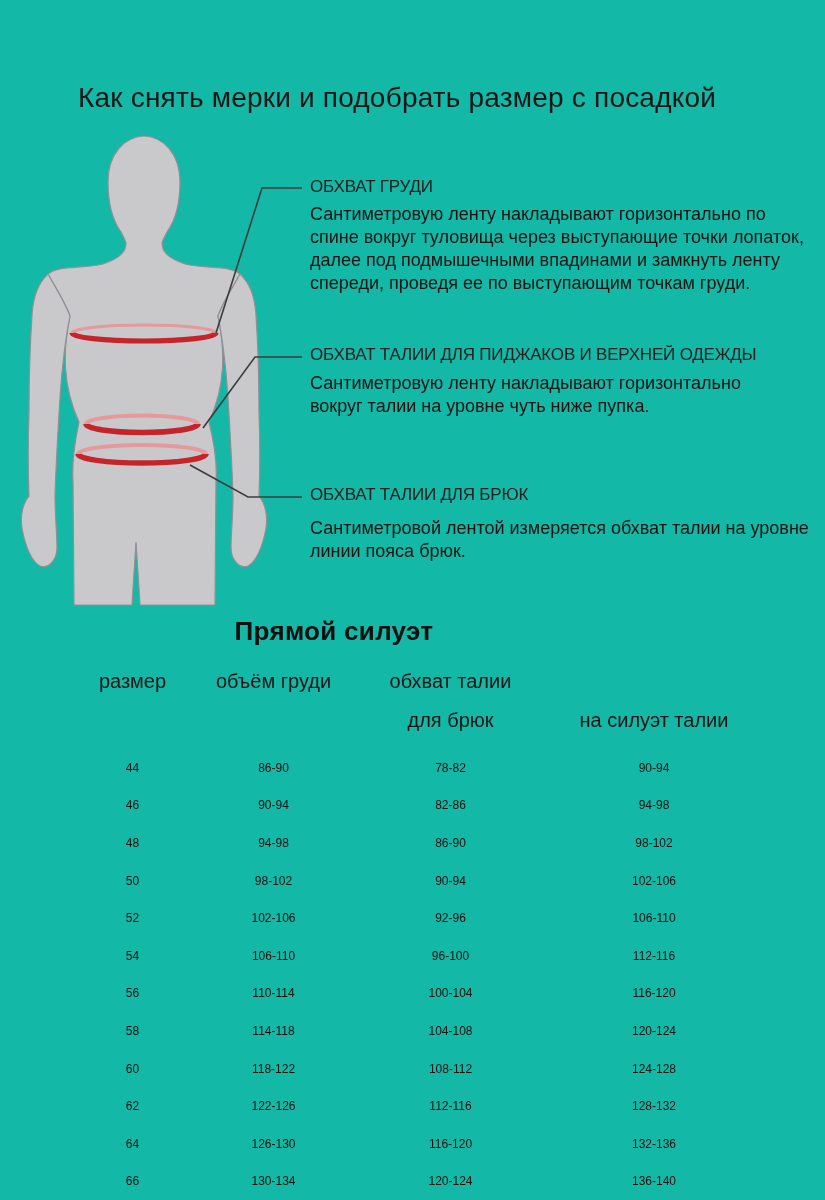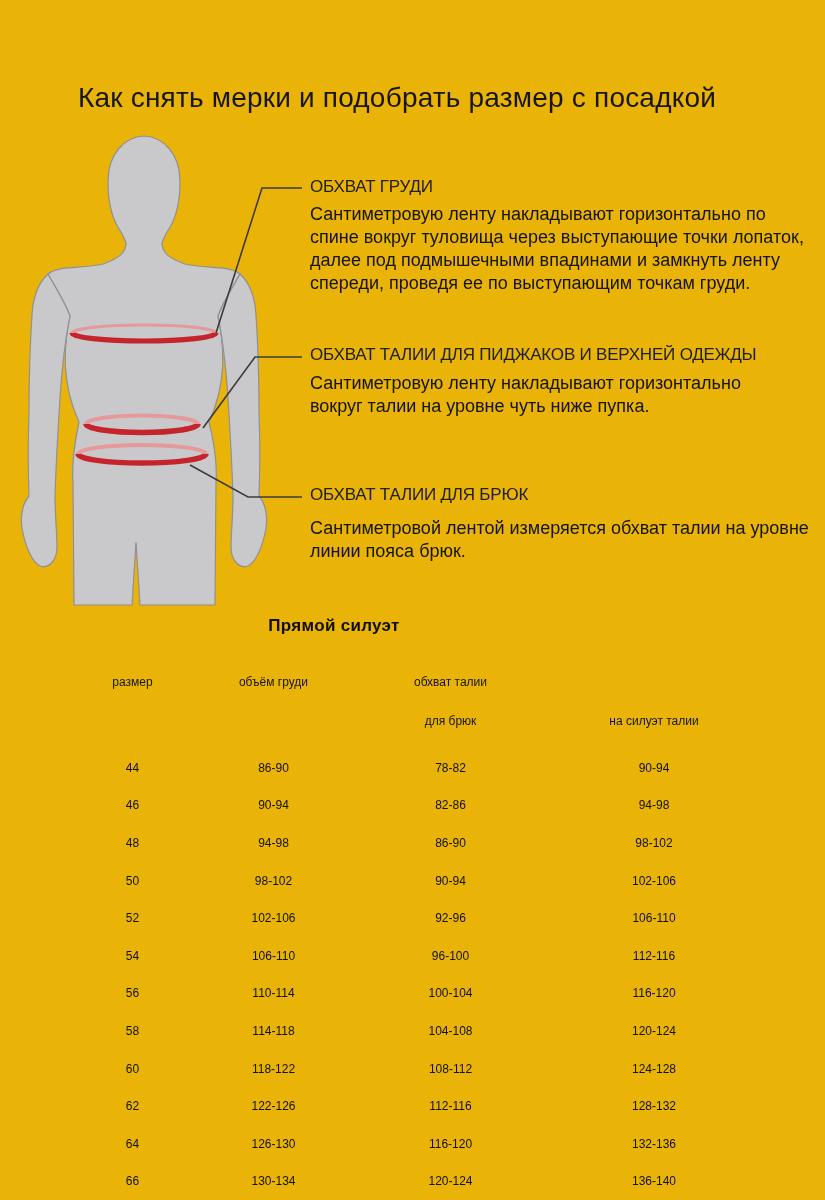--- a/index.html
+++ b/index.html
@@ -1,38 +1,38 @@
 <!DOCTYPE html>
 <html lang="ru"><head>
 <meta charset="utf-8">
 <style>
   html,body{margin:0;padding:0;background:#ffffff;}
   #page{
-    position:relative;width:825px;height:1200px;background:#eab308;overflow:hidden;
+    position:relative;width:825px;height:1200px;background:#14b8a6;overflow:hidden;
     font-family:"Liberation Sans","DejaVu Sans",sans-serif;color:#1b1b1b;
   }
   .abs{position:absolute;}
   .page-title{
     left:78px;top:82px;font-size:28px;line-height:32px;color:#161616;
     white-space:nowrap;letter-spacing:0.2px;
   }
   .section-label{
     font-size:17px;letter-spacing:-0.2px;white-space:nowrap;color:#202020;
   }
   .section-desc{font-size:18px;line-height:23px;color:#141414;}
   .section-desc .desc-line{white-space:nowrap;}
   .table-title{
     left:0;top:616px;width:668px;text-align:center;
-    font-size:17px;font-weight:700;color:#0f0f0f;letter-spacing:0.3px;
+    font-size:26px;font-weight:700;color:#0f0f0f;letter-spacing:0.3px;
   }
   .size-table{left:75px;top:662px;width:690px;}
   .thead-row,.trow{
     display:grid;grid-template-columns:115px 167px 187px 220px;align-items:center;
   }
-  .thead-row{height:39px;font-size:12px;color:#161616;}
+  .thead-row{height:39px;font-size:20px;color:#161616;}
   .trow{height:37.6px;font-size:12px;color:#111111;}
   .tcell{text-align:center;white-space:nowrap;}
 </style>
 </head>
 <body>
 
 <div id="page">
 
   <div class="abs page-title">Как снять мерки и подобрать размер с посадкой</div>
 

